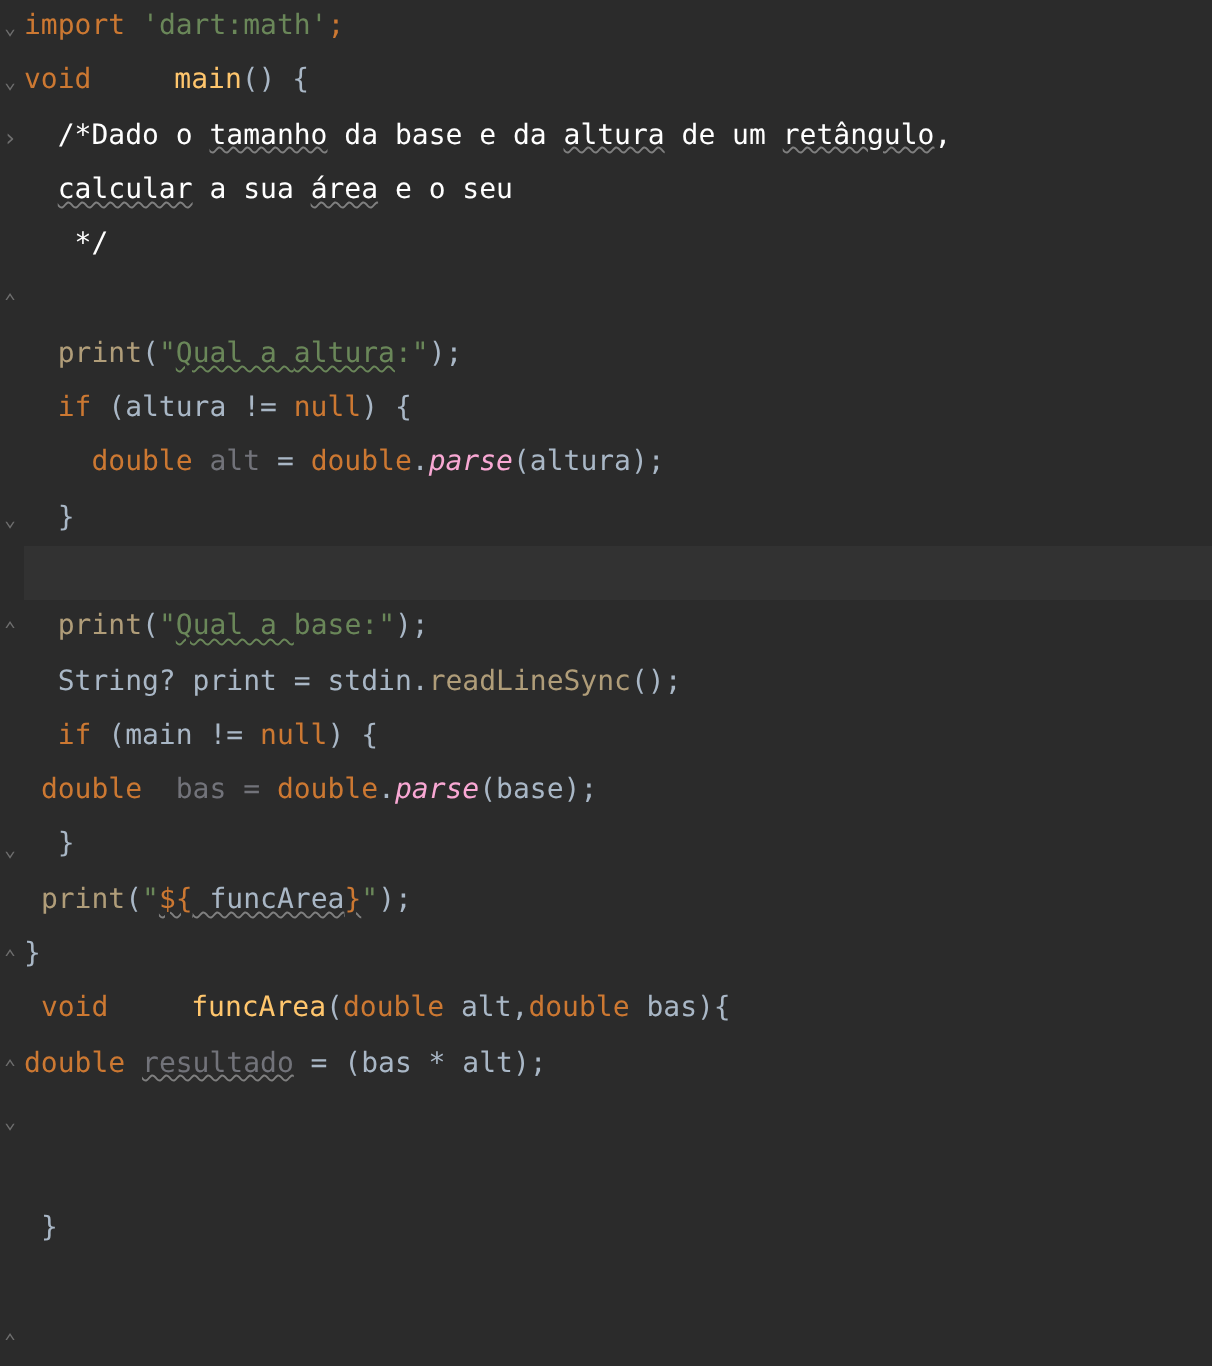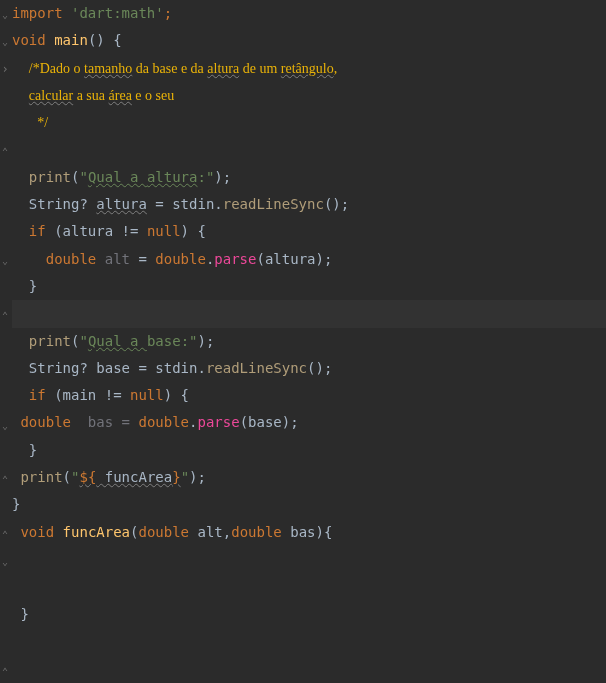--- a/index.html
+++ b/index.html
@@ -39,25 +39,25 @@
 }
 .line {
   height: 27.3px;
   white-space: pre;
   position: relative;
 }
 .line.highlight {
   background: #323232;
 }
 .kw { color: #cc7832; }
-.fn { color: #ffc66d; }
+.fn { color: #ffc66d; margin-left: 33px; }
 .fn-call { color: #b09d79; text-align: right; }
-.fn-call-italic { color: #ec4899; }
+.fn-call-italic { color: #f9a8d4; font-style: italic; }
 .str { color: #6a8759; }
-.cmt { color: #eab308; font-family: Liberation Serif, serif; }
+.cmt { color: #ffffff; }
 .faded { color: #72737a; }
 .squiggle {
   text-decoration-line: underline;
   text-decoration-style: wavy;
   text-decoration-color: #6a8759;
   text-decoration-thickness: 1px;
 }
 .squiggle-warn {
   text-decoration-line: underline;
   text-decoration-style: wavy;
@@ -92,45 +92,45 @@
 
     <div class="line"><span>  </span><span class="cmt"><span class="squiggle-warn">calcular</span><span> a sua </span><span class="squiggle-warn">área</span><span> e o seu</span></span></div>
 
 
     <div class="line"><span>   </span><span class="cmt">*/</span></div>
 
     <div class="line"></div>
 
     <div class="line"><span>  </span><span class="fn-call">print</span><span>(</span><span class="str"><span>"</span><span class="squiggle">Qual a </span><span class="squiggle">altura</span><span>:</span><span>"</span></span><span>);</span></div>
 
-    <div class="line"><span>  </span><span>String?</span><span> </span><span class="squiggle-warn">altura</span><span> = stdin.</span><span class="fn-call">readLineSync</span><span>();</span></div>
 
     <div class="line"><span>  </span><span class="kw">if</span><span> (altura != </span><span class="kw">null</span><span>) {</span></div>
 
     <div class="line"><span>    </span><span class="kw">double</span><span class="faded"> alt</span><span> = </span><span class="kw">double</span><span>.</span><span class="fn-call-italic">parse</span><span>(altura);</span></div>
 
     <div class="line"><span>  </span><span>}</span></div>
 
     <div class="line highlight"></div>
 
     <div class="line"><span>  </span><span class="fn-call">print</span><span>(</span><span class="str"><span>"</span><span class="squiggle">Qual a </span><span>base</span><span>:</span><span>"</span></span><span>);</span></div>
 
-    <div class="line"><span>  </span><span>String?</span><span> base = stdin.</span><span class="fn-call">readLineSync</span><span>();</span></div>
+    <div class="line"><span>  </span><span>String?</span><span> print = stdin.</span><span class="fn-call">readLineSync</span><span>();</span></div>
 
     <div class="line"><span>  </span><span class="kw">if</span><span> (main != </span><span class="kw">null</span><span>) {</span></div>
 
     <div class="line"><span> </span><span class="kw">double</span><span class="faded">  bas = </span><span class="kw">double</span><span>.</span><span class="fn-call-italic">parse</span><span>(base);</span></div>
 
     <div class="line"><span>  </span><span>}</span></div>
 
     <div class="line"><span> </span><span class="fn-call">print</span><span>(</span><span class="str"><span>"</span></span><span class="kw"><span class="squiggle-warn">${</span></span><span class="squiggle-warn"> funcArea</span><span class="kw squiggle-warn">}</span><span class="str">"</span><span>);</span></div>
 
     <div class="line"><span>}</span></div>
 
     <div class="line"><span> </span><span class="kw">void</span><span> </span><span class="fn">funcArea</span><span>(</span><span class="kw">double</span><span> alt,</span><span class="kw">double</span><span> bas){</span></div>
 
+    <div class="line"><span class="kw">double</span><span> </span><span class="faded squiggle-warn">resultado</span><span> = (bas * alt);</span></div>
 
     <div class="line"></div>
     <div class="line"></div>
 
     <div class="line"><span> </span><span>}</span></div>
   </div>
 </div>
 
 </body></html>

